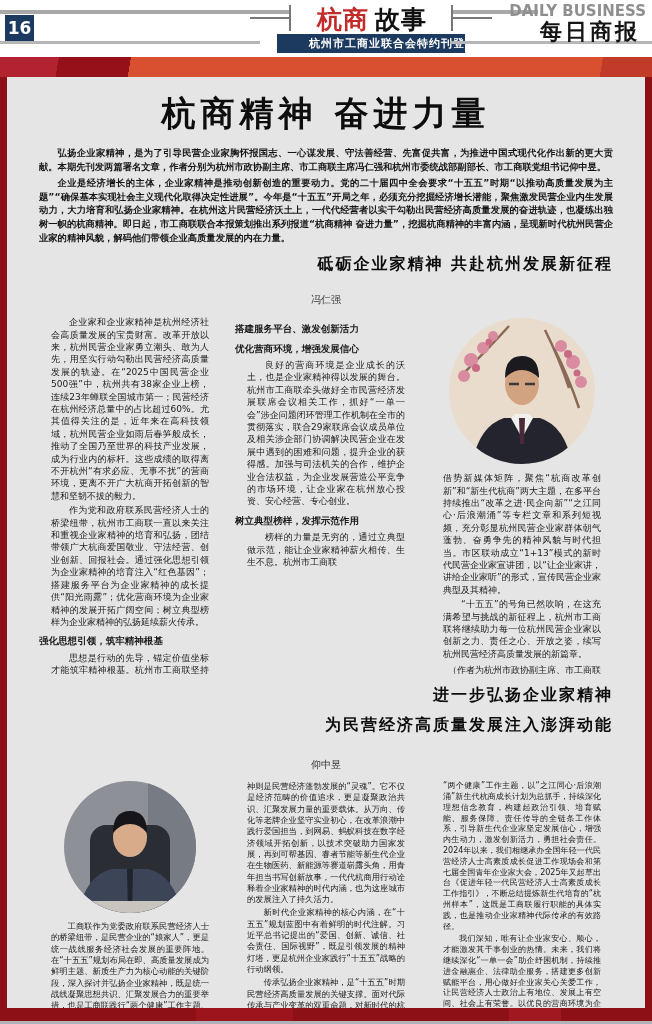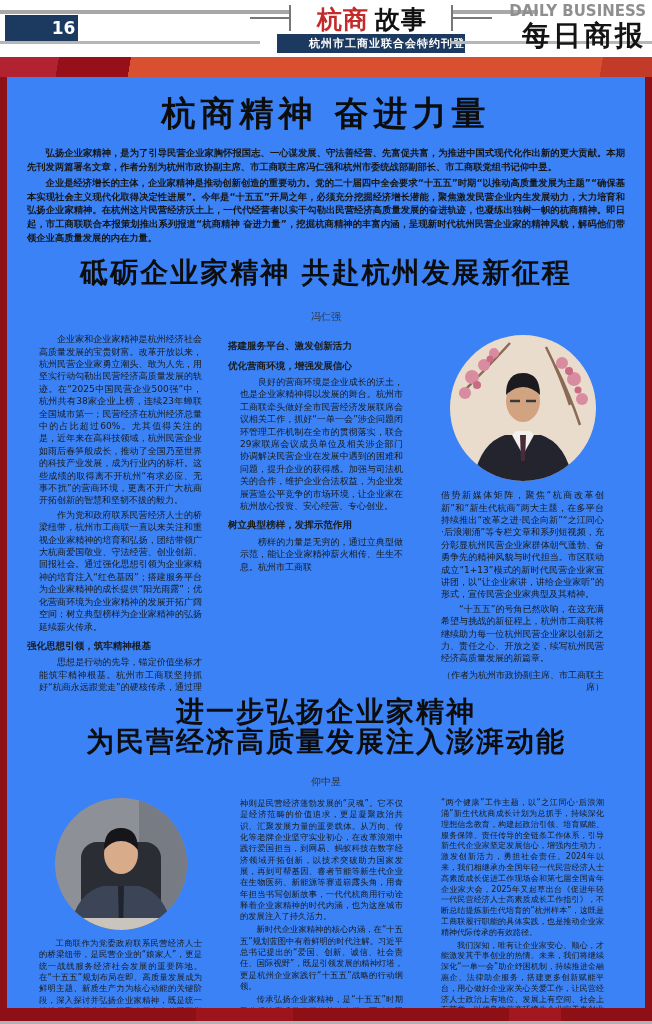--- a/index.html
+++ b/index.html
@@ -12,48 +12,48 @@
   .rule-tl{left:0;top:10px;width:290px;height:4px;}
   .rule-tr{left:452px;top:10px;width:86px;height:4px;}
   .rule-bl{left:0;top:41px;width:260px;height:3px;background:#b6b6b6;}
   .rule-br{left:450px;top:41px;width:202px;height:3px;background:#b6b6b6;}
   .bracket{position:absolute;background:#777;}
   .br-lv{left:289px;top:5px;width:2px;height:26px;}
   .br-rv{left:451px;top:5px;width:2px;height:26px;}
   .br-lh{left:250px;top:17px;width:39px;height:2px;}
   .br-rh{left:453px;top:17px;width:39px;height:2px;}
   .pagenum{position:absolute;left:5px;top:15px;width:29px;height:27px;background:#1c3a60;
-           color:#fff;font-weight:bold;font-size:17px;line-height:27px;text-align:center;padding-left:44px;}
+           color:#fff;font-weight:bold;font-size:17px;line-height:27px;text-align:center;}
   .dateline{position:absolute;left:41px;top:24px;font-size:9.5px;font-weight:bold;color:#222;letter-spacing:.5px;}
   .m-title{position:absolute;left:292px;top:3px;width:160px;text-align:center;font-size:25px;
            font-weight:bold;white-space:nowrap;letter-spacing:1px;}
   .m-title .red{color:#c32a2a;margin-right:6px;}
   .m-title .blk{color:#111;}
   .navybox{position:absolute;left:277px;top:34px;width:188px;height:19px;background:#1c3a60;
            color:#fff;font-size:11px;font-weight:bold;text-align:right;line-height:19px;letter-spacing:1px;}
   .mast-en{position:absolute;right:6px;top:1px;color:#8f8f8f;font-size:15px;font-weight:bold;
            letter-spacing:0;transform:scaleY(1.1);transform-origin:right top;}
-  .mast-cn{position:absolute;right:6px;top:17px;font-family:"DejaVu Serif","Liberation Serif",serif;
-           font-size:28px;font-weight:bold;color:#141414;letter-spacing:3px;}
+  .mast-cn{position:absolute;right:12px;top:17px;font-family:"DejaVu Serif","Liberation Serif",serif;
+           font-size:22px;font-weight:bold;color:#141414;letter-spacing:3px;}
 
   
   .banner{height:20px;background:linear-gradient(100deg,#b22230 0 9%,#951019 9% 20%,#d95030 20% 92%,#c23a28 92% 100%);}
   .frame{box-sizing:border-box;width:652px;height:931px;border-left:7px solid #8c1016;
-         border-right:7px solid #8c1016;background:#3b82f6;padding:0 20px;overflow:hidden;}
+         border-right:7px solid #8c1016;background:#e5e5e5;padding:0 32px;overflow:hidden;}
   .botband{height:16px;background:linear-gradient(90deg,#8c1016 0 30%,#9c151c 30% 45%,#8c1016 45% 78%,#a11820 78% 86%,#8c1016 86% 100%);
            border-bottom:3px solid #adb3b9;box-sizing:border-box;}
 
   
   .main-title{margin:14px 0 0;text-align:center;font-size:34px;font-weight:bold;letter-spacing:5px;color:#0d0d0d;}
   .lead{margin-top:9px;}
   .lead p{margin:0 0 3px;font-size:9.3px;line-height:13.6px;font-weight:bold;color:#161616;
           text-align:justify;text-justify:inter-character;text-indent:2em;}
 
   
-  .art-title{margin:10px 0 0;text-align:center;font-size:28px;font-weight:bold;letter-spacing:2px;color:#0d0d0d;}
+  .art-title{margin:10px 0 0;text-align:right;font-size:16px;font-weight:bold;letter-spacing:2px;color:#0d0d0d;}
   .art-title.two{line-height:30px;margin-top:6px;}
   .byline{margin:18px 0 0;text-align:center;font-size:10px;color:#333;}
   .cols{display:flex;gap:14px;margin-top:9px;}
   .col{width:187px;overflow:hidden;}
   .a1 .col{height:358px;font-size:9px;line-height:12.4px;}
   .a2 .col{height:272px;font-size:8.3px;line-height:11.3px;}
   .a2 .col.tight{font-size:8px;line-height:10.8px;}
   .blk-p,.blk-pc,.blk-author{margin:0 12px 2px;text-align:justify;text-justify:inter-character;}
   .blk-p{text-indent:2em;}
   .blk-pc{text-indent:0;}

